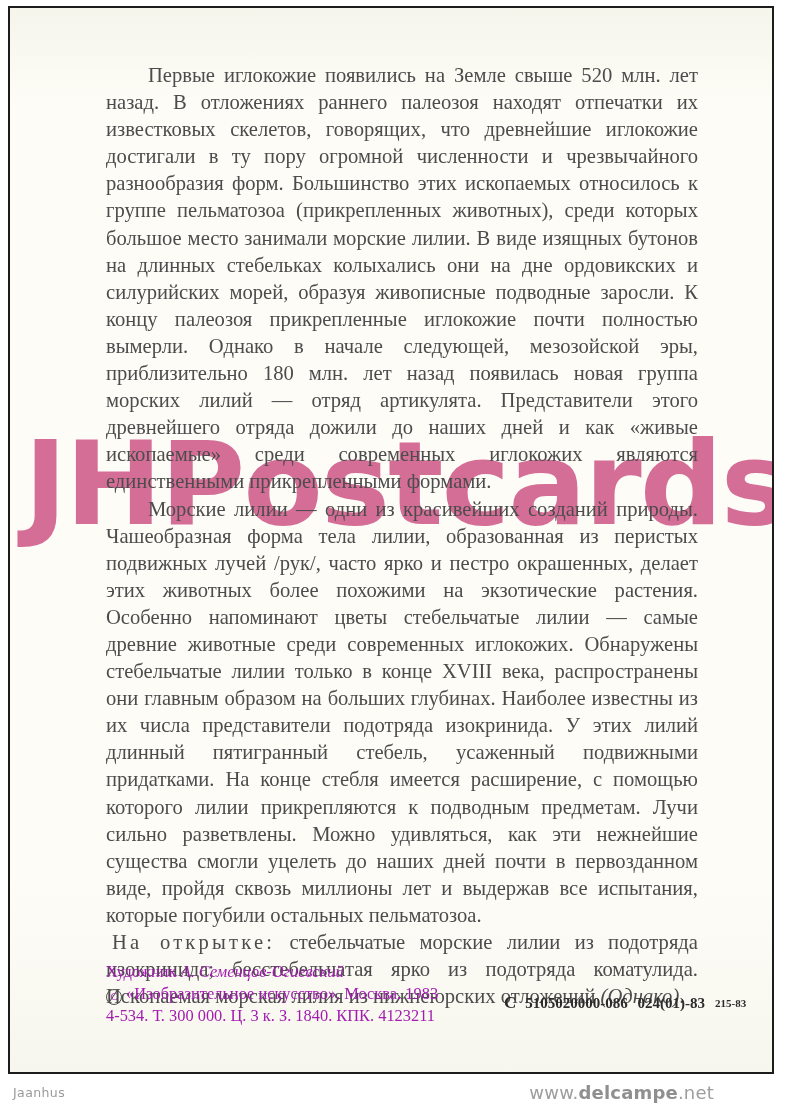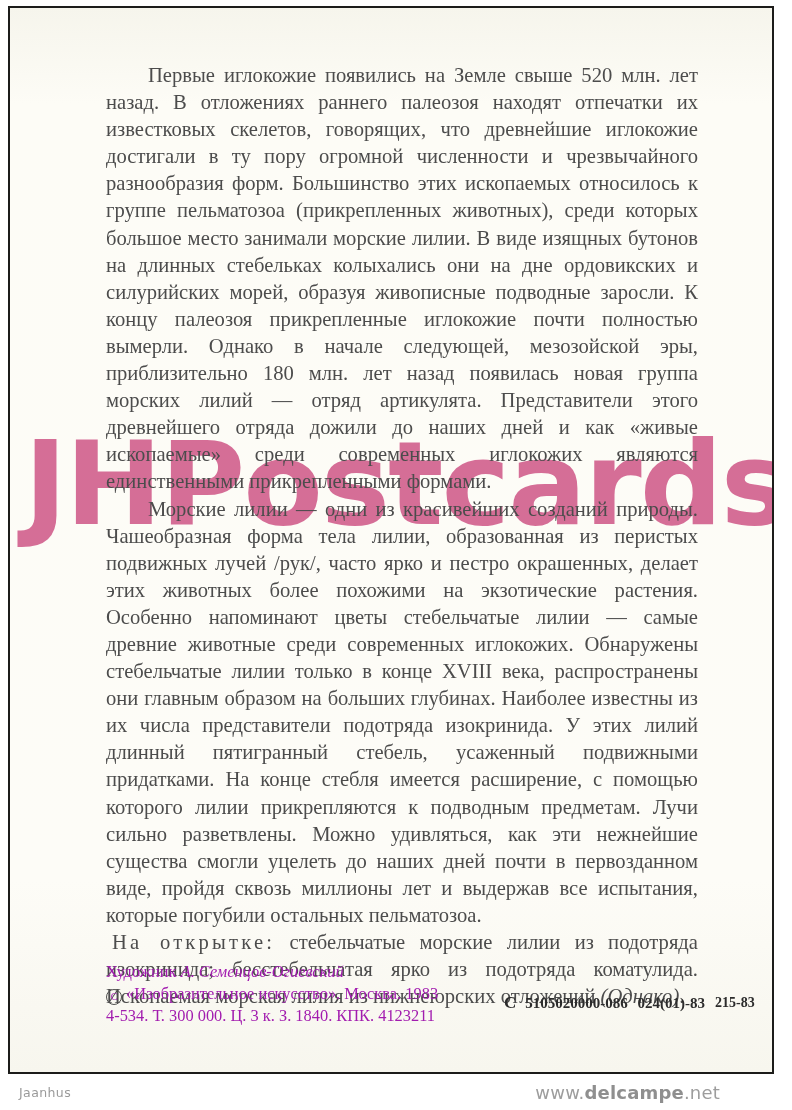--- a/index.html
+++ b/index.html
@@ -130,26 +130,26 @@
     text-align: left;
     line-height: 19px;
   }
   #code-block .fraction .num { padding: 0 3px; }
   #code-block .fraction .rule {
     height: 2px;
     background: #2b2b2b;
     margin: 1px 0 1px 0;
   }
   #code-block .fraction .den { padding: 0 3px; }
-  #code-block .suffix { margin-left: 7px; font-size: 14px; }
+  #code-block .suffix { margin-left: 7px; font-size: 11px; }
 
   
   #footer {
     position: absolute;
-    left: 6px;
+    left: 0;
     top: 1080px;
     width: 728px;
     height: 30px;
     background: #ffffff;
   }
   #footer-left {
     position: absolute;
     left: 13px;
     top: 5px;
     font-family: "DejaVu Sans", sans-serif;

